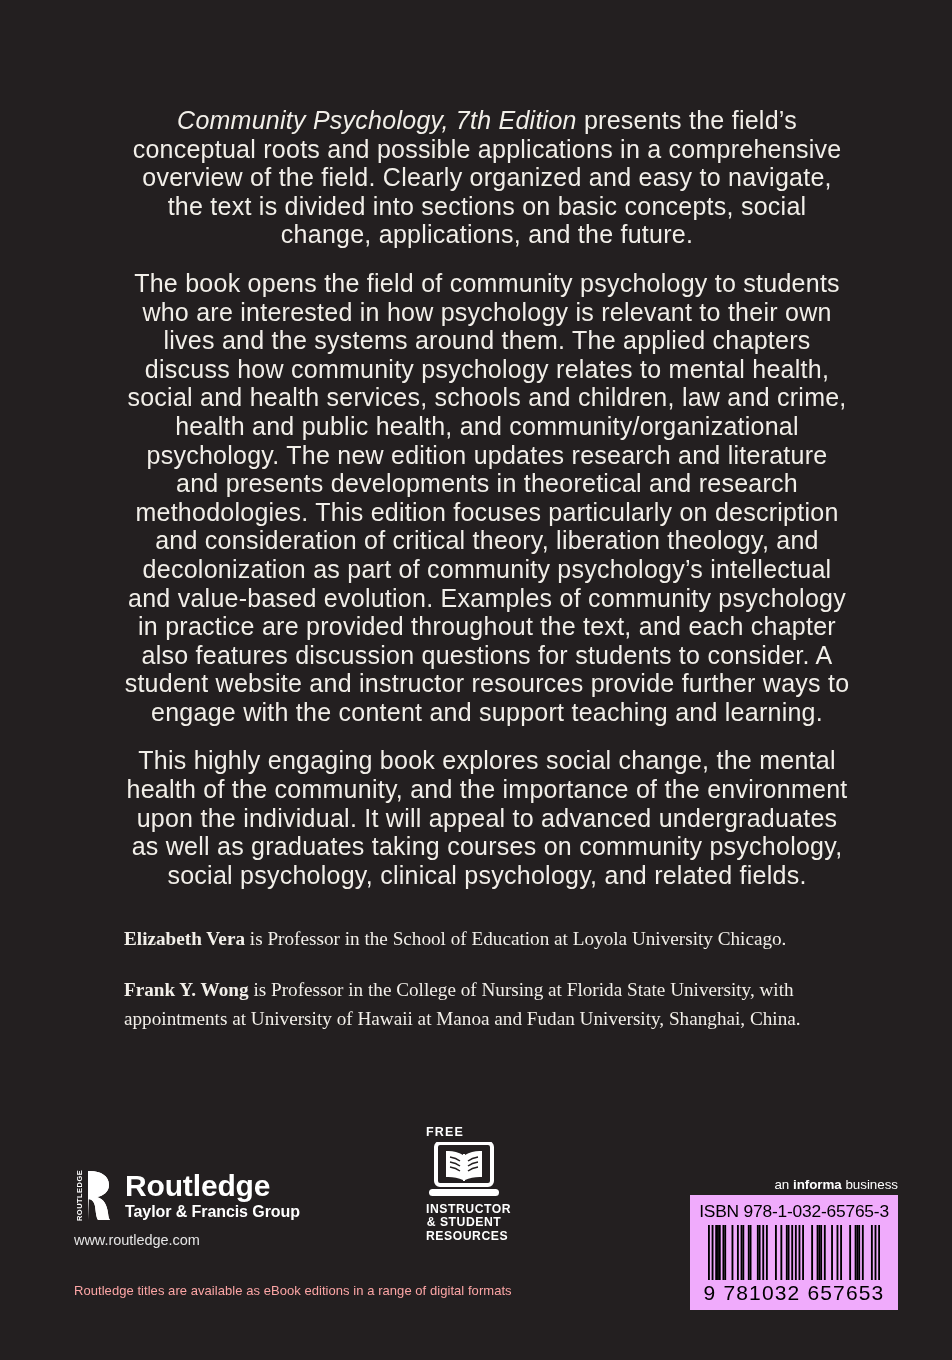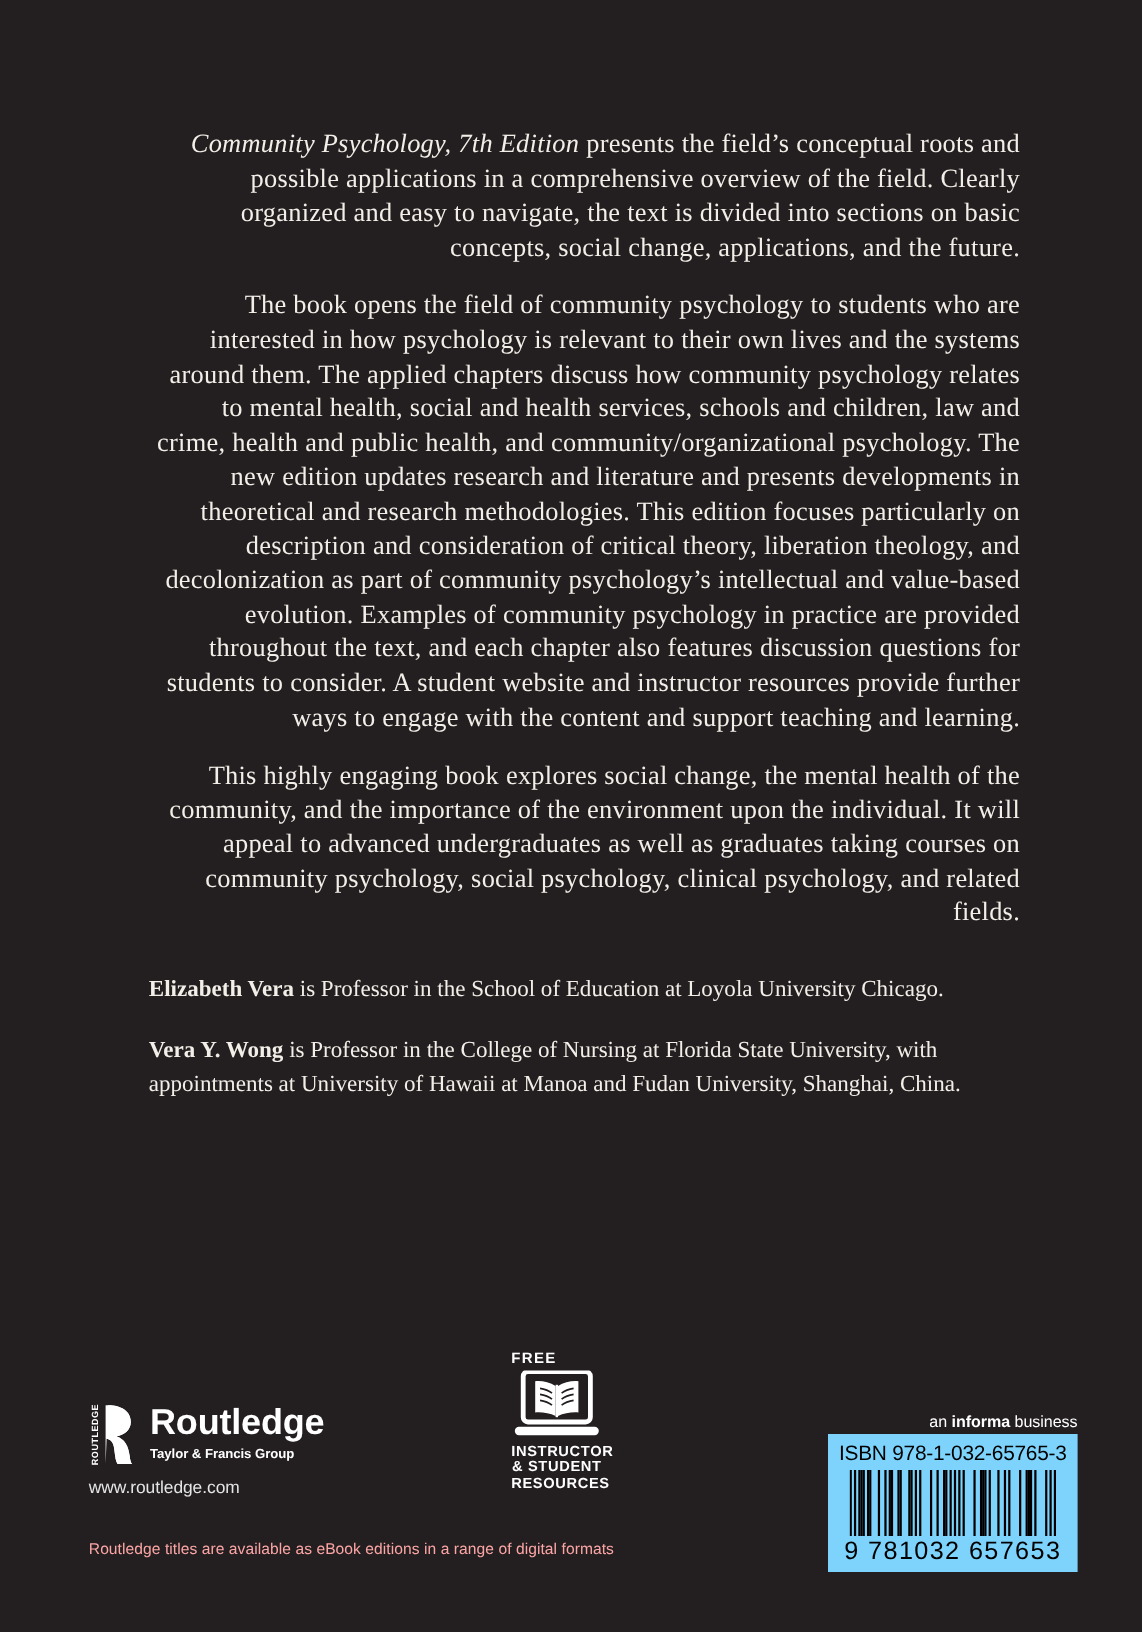--- a/index.html
+++ b/index.html
@@ -18,25 +18,25 @@
 
   
   .copy {
     position: absolute;
     left: 124px;
     top: 106px;
     width: 726px;
     color: #f2efe9;
   }
   .para {
-    font-family: Liberation Serif, serif;
-    font-size: 22px;
+    font-family: Liberation Sans, sans-serif;
+    font-size: 25px;
     line-height: 28.6px;
     margin: 0 0 20px 0;
-    text-align: right;
+    text-align: center;
     letter-spacing: 0.01em;
   }
   .para em { font-style: italic; }
   .para b, .bio b {
     font-weight: bold;
   }
 
   .bios { margin-top: 36px; }
   .bio {
     font-family: "Liberation Serif", "DejaVu Serif", serif;
@@ -95,21 +95,21 @@
   .rl-name {
     font-family: "Liberation Sans", sans-serif;
     font-size: 30px;
     font-weight: bold;
     color: #ffffff;
     line-height: 32px;
     letter-spacing: -0.005em;
   }
   .rl-sub {
     font-family: "Liberation Sans", sans-serif;
-    font-size: 11px;
+    font-size: 16px;
     font-weight: bold;
     color: #ffffff;
     line-height: 18px;
     margin-top: 1px;
     letter-spacing: -0.005em;
   }
   .rl-url {
     font-family: "Liberation Sans", sans-serif;
     font-size: 14.5px;
     color: #e5e5e5;
@@ -184,21 +184,21 @@
     letter-spacing: -0.003em;
   }
   .informa b { font-weight: bold; }
 
   .barcode-box {
     position: absolute;
     left: 690px;
     top: 80px;
     width: 208px;
     height: 115px;
-    background: #7dd3fc;
+    background: #f0abfc;
     box-sizing: border-box;
     padding: 6px 9px 5px;
     display: flex;
     flex-direction: column;
     align-items: center;
   }
   .isbn-text {
     font-family: "Liberation Sans", sans-serif;
     font-size: 17.4px;
     color: #000000;
@@ -228,21 +228,21 @@
 <div class="copy">
 
   <p class="para"><em>Community Psychology, 7th Edition</em><span> presents the field’s conceptual roots and possible applications in a comprehensive overview of the field. Clearly organized and easy to navigate, the text is divided into sections on basic concepts, social change, applications, and the future.</span></p>
 
   <p class="para">The book opens the field of community psychology to students who are interested in how psychology is relevant to their own lives and the systems around them. The applied chapters discuss how community psychology relates to mental health, social and health services, schools and children, law and crime, health and public health, and community/organizational psychology. The new edition updates research and literature and presents developments in theoretical and research methodologies. This edition focuses particularly on description and consideration of critical theory, liberation theology, and decolonization as part of community psychology’s intellectual and value-based evolution. Examples of community psychology in practice are provided throughout the text, and each chapter also features discussion questions for students to consider. A student website and instructor resources provide further ways to engage with the content and support teaching and learning.</p>
 
   <p class="para">This highly engaging book explores social change, the mental health of the community, and the importance of the environment upon the individual. It will appeal to advanced undergraduates as well as graduates taking courses on community psychology, social psychology, clinical psychology, and related fields.</p>
 
   <div class="bios">
     <p class="bio"><b>Elizabeth Vera</b><span> is Professor in the School of Education at Loyola University Chicago.</span></p>
-    <p class="bio"><b>Vera Y. Wong</b><span> is Professor in the College of Nursing at Florida State University, with appointments at University of Hawaii at Manoa and Fudan University, Shanghai, China.</span></p>
+    <p class="bio"><b>Frank Y. Wong</b><span> is Professor in the College of Nursing at Florida State University, with appointments at University of Hawaii at Manoa and Fudan University, Shanghai, China.</span></p>
   </div>
 </div>
 
 <div class="footer">
 
   <div class="routledge-block">
     <div class="rl-logo-row">
       <div class="rl-mark">
         <div class="vert">ROUTLEDGE</div>
         <svg width="42" height="52" viewBox="0 0 42 52">

